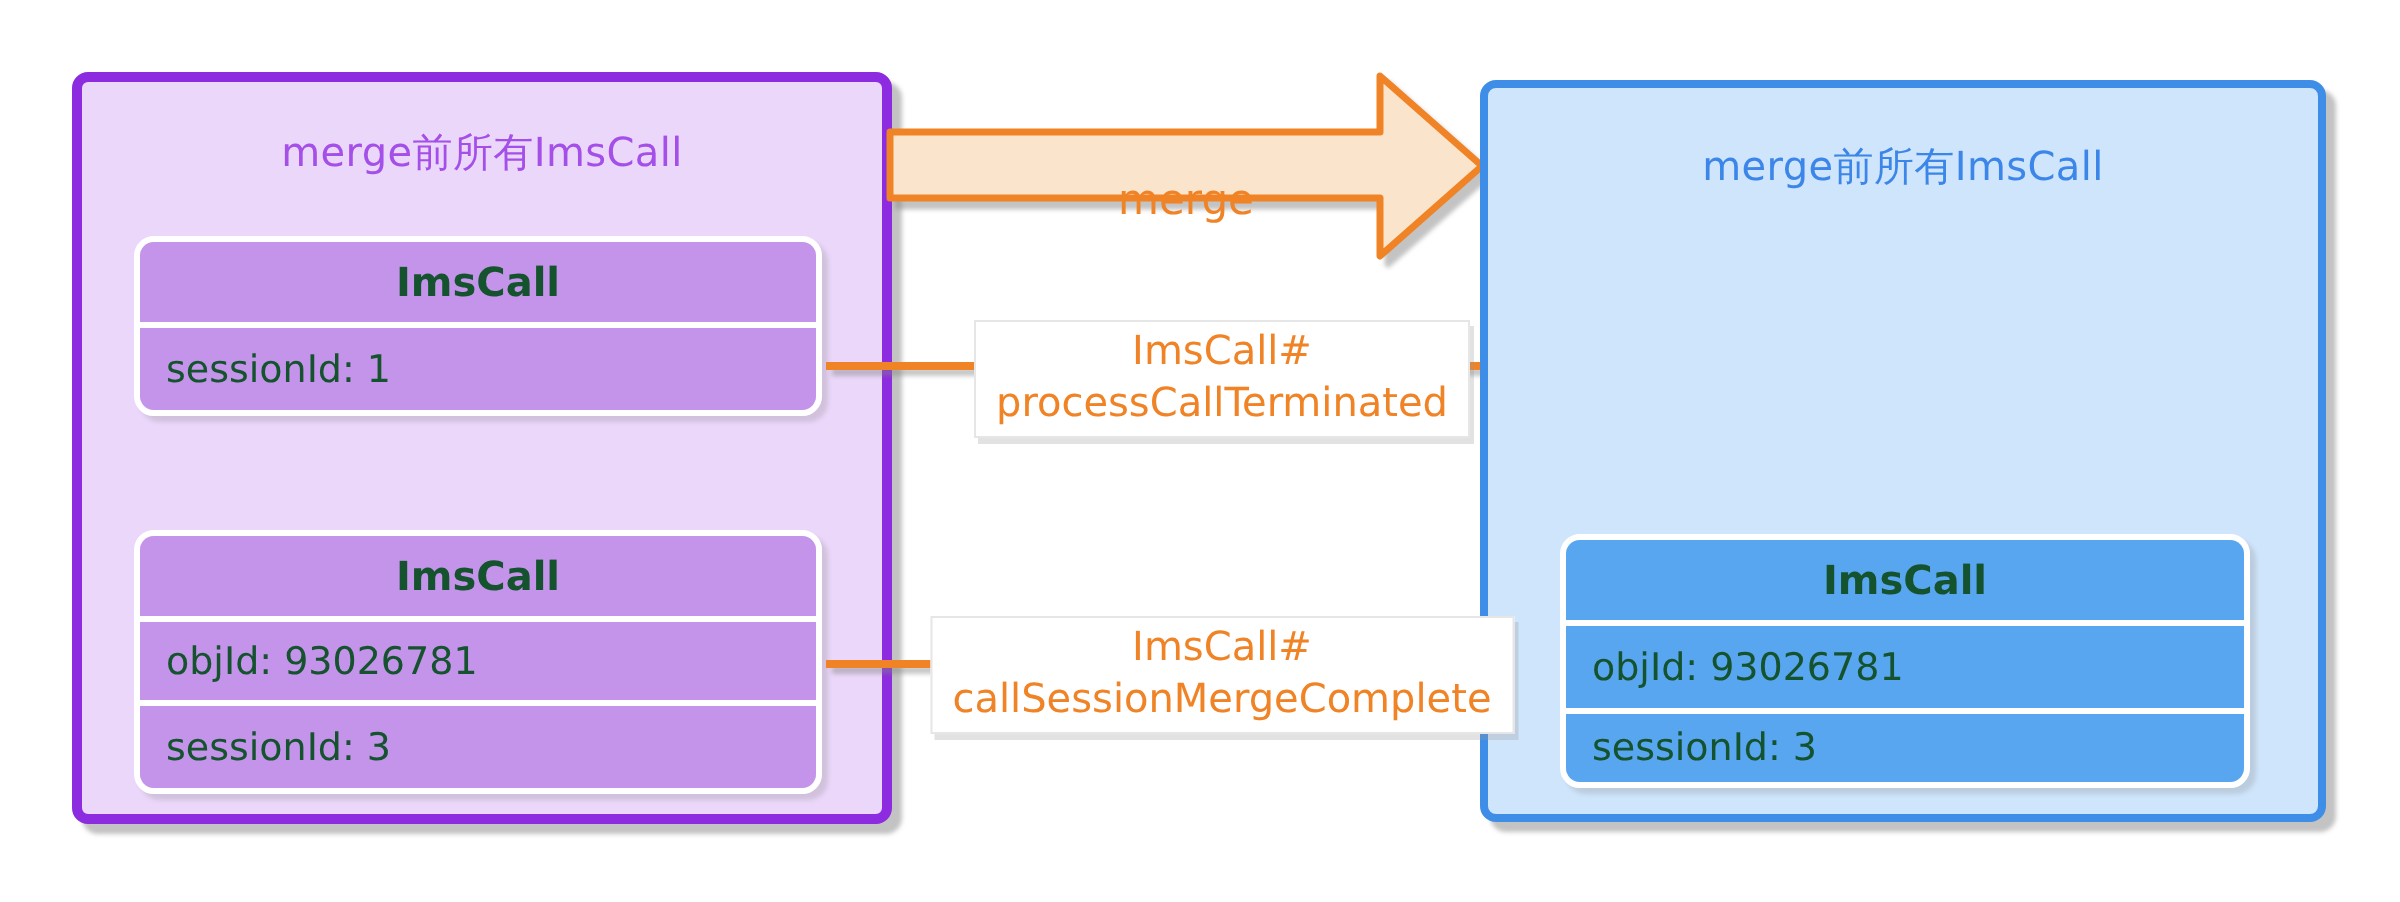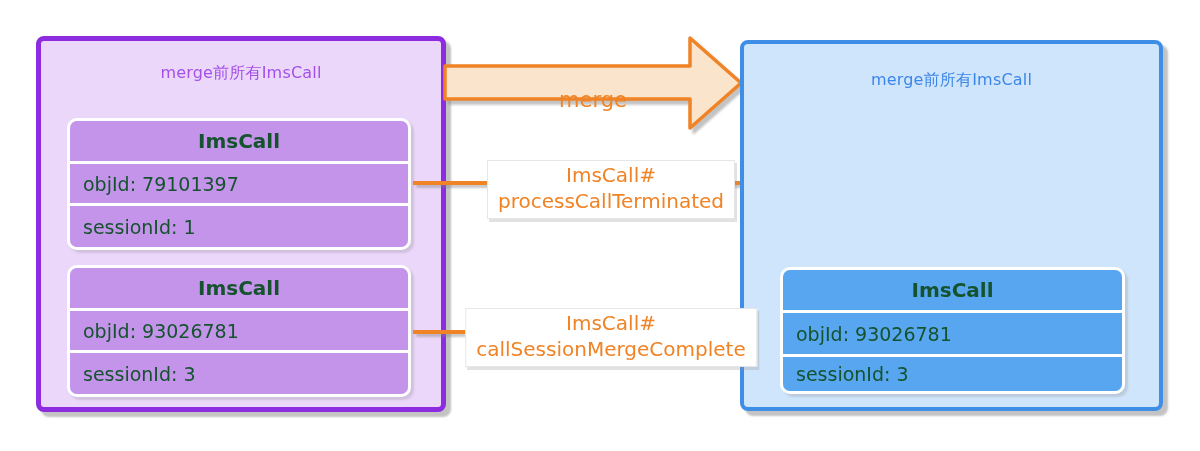--- a/index.html
+++ b/index.html
@@ -11,21 +11,21 @@
   html,body{background:#fff;}
   body{font-family:"DejaVu Sans","Liberation Sans",sans-serif;}
   .canvas{position:relative;width:1200px;height:451px;background:#fff;overflow:hidden;}
 
   
   .panel{position:absolute;border-radius:8px;box-shadow:5px 5px 2px var(--shadow-c);}
   .panel.left{left:36px;top:36px;width:410px;height:376px;
     background:var(--purple-panel-bg);border:5px solid var(--purple-border);}
   .panel.right{left:740px;top:40px;width:423px;height:371px;
     background:var(--blue-panel-bg);border:4px solid var(--blue-border);}
-  .panel-title{position:absolute;left:0;right:0;text-align:center;font-size:16px;letter-spacing:.2px;}
+  .panel-title{position:absolute;left:0;right:0;text-align:center;font-size:20px;letter-spacing:.2px;}
   .panel.left  .panel-title{top:22px;color:var(--purple-title);}
   .panel.right .panel-title{top:26px;color:var(--blue-title);}
 
   
   .imsbox{position:absolute;border:3px solid #fff;border-radius:10px;
     box-shadow:3px 3px 2px rgba(120,120,120,.22);overflow:hidden;}
   .imsbox .row{display:flex;align-items:center;color:#14532d;font-size:19px;padding:0 13px;}
   .imsbox .row + .row{border-top:3px solid #fff;}
   .imsbox .hdr{justify-content:center;font-weight:bold;font-size:20px;}
   .panel.left  .imsbox .row{background:var(--purple-box);}
@@ -56,21 +56,20 @@
 </head>
 <body>
 
 <div class="canvas">
 
   <section class="panel left">
     <div class="panel-title">merge前所有ImsCall</div>
 
     <div class="imsbox lbox b1">
       <div class="row hdr">ImsCall</div>
-      <div class="row r1">objId: 79101397</div>
       <div class="row r2">sessionId: 1</div>
     </div>
 
     <div class="imsbox lbox b2">
       <div class="row hdr">ImsCall</div>
       <div class="row r1">objId: 93026781</div>
       <div class="row r2">sessionId: 3</div>
     </div>
   </section>
 

